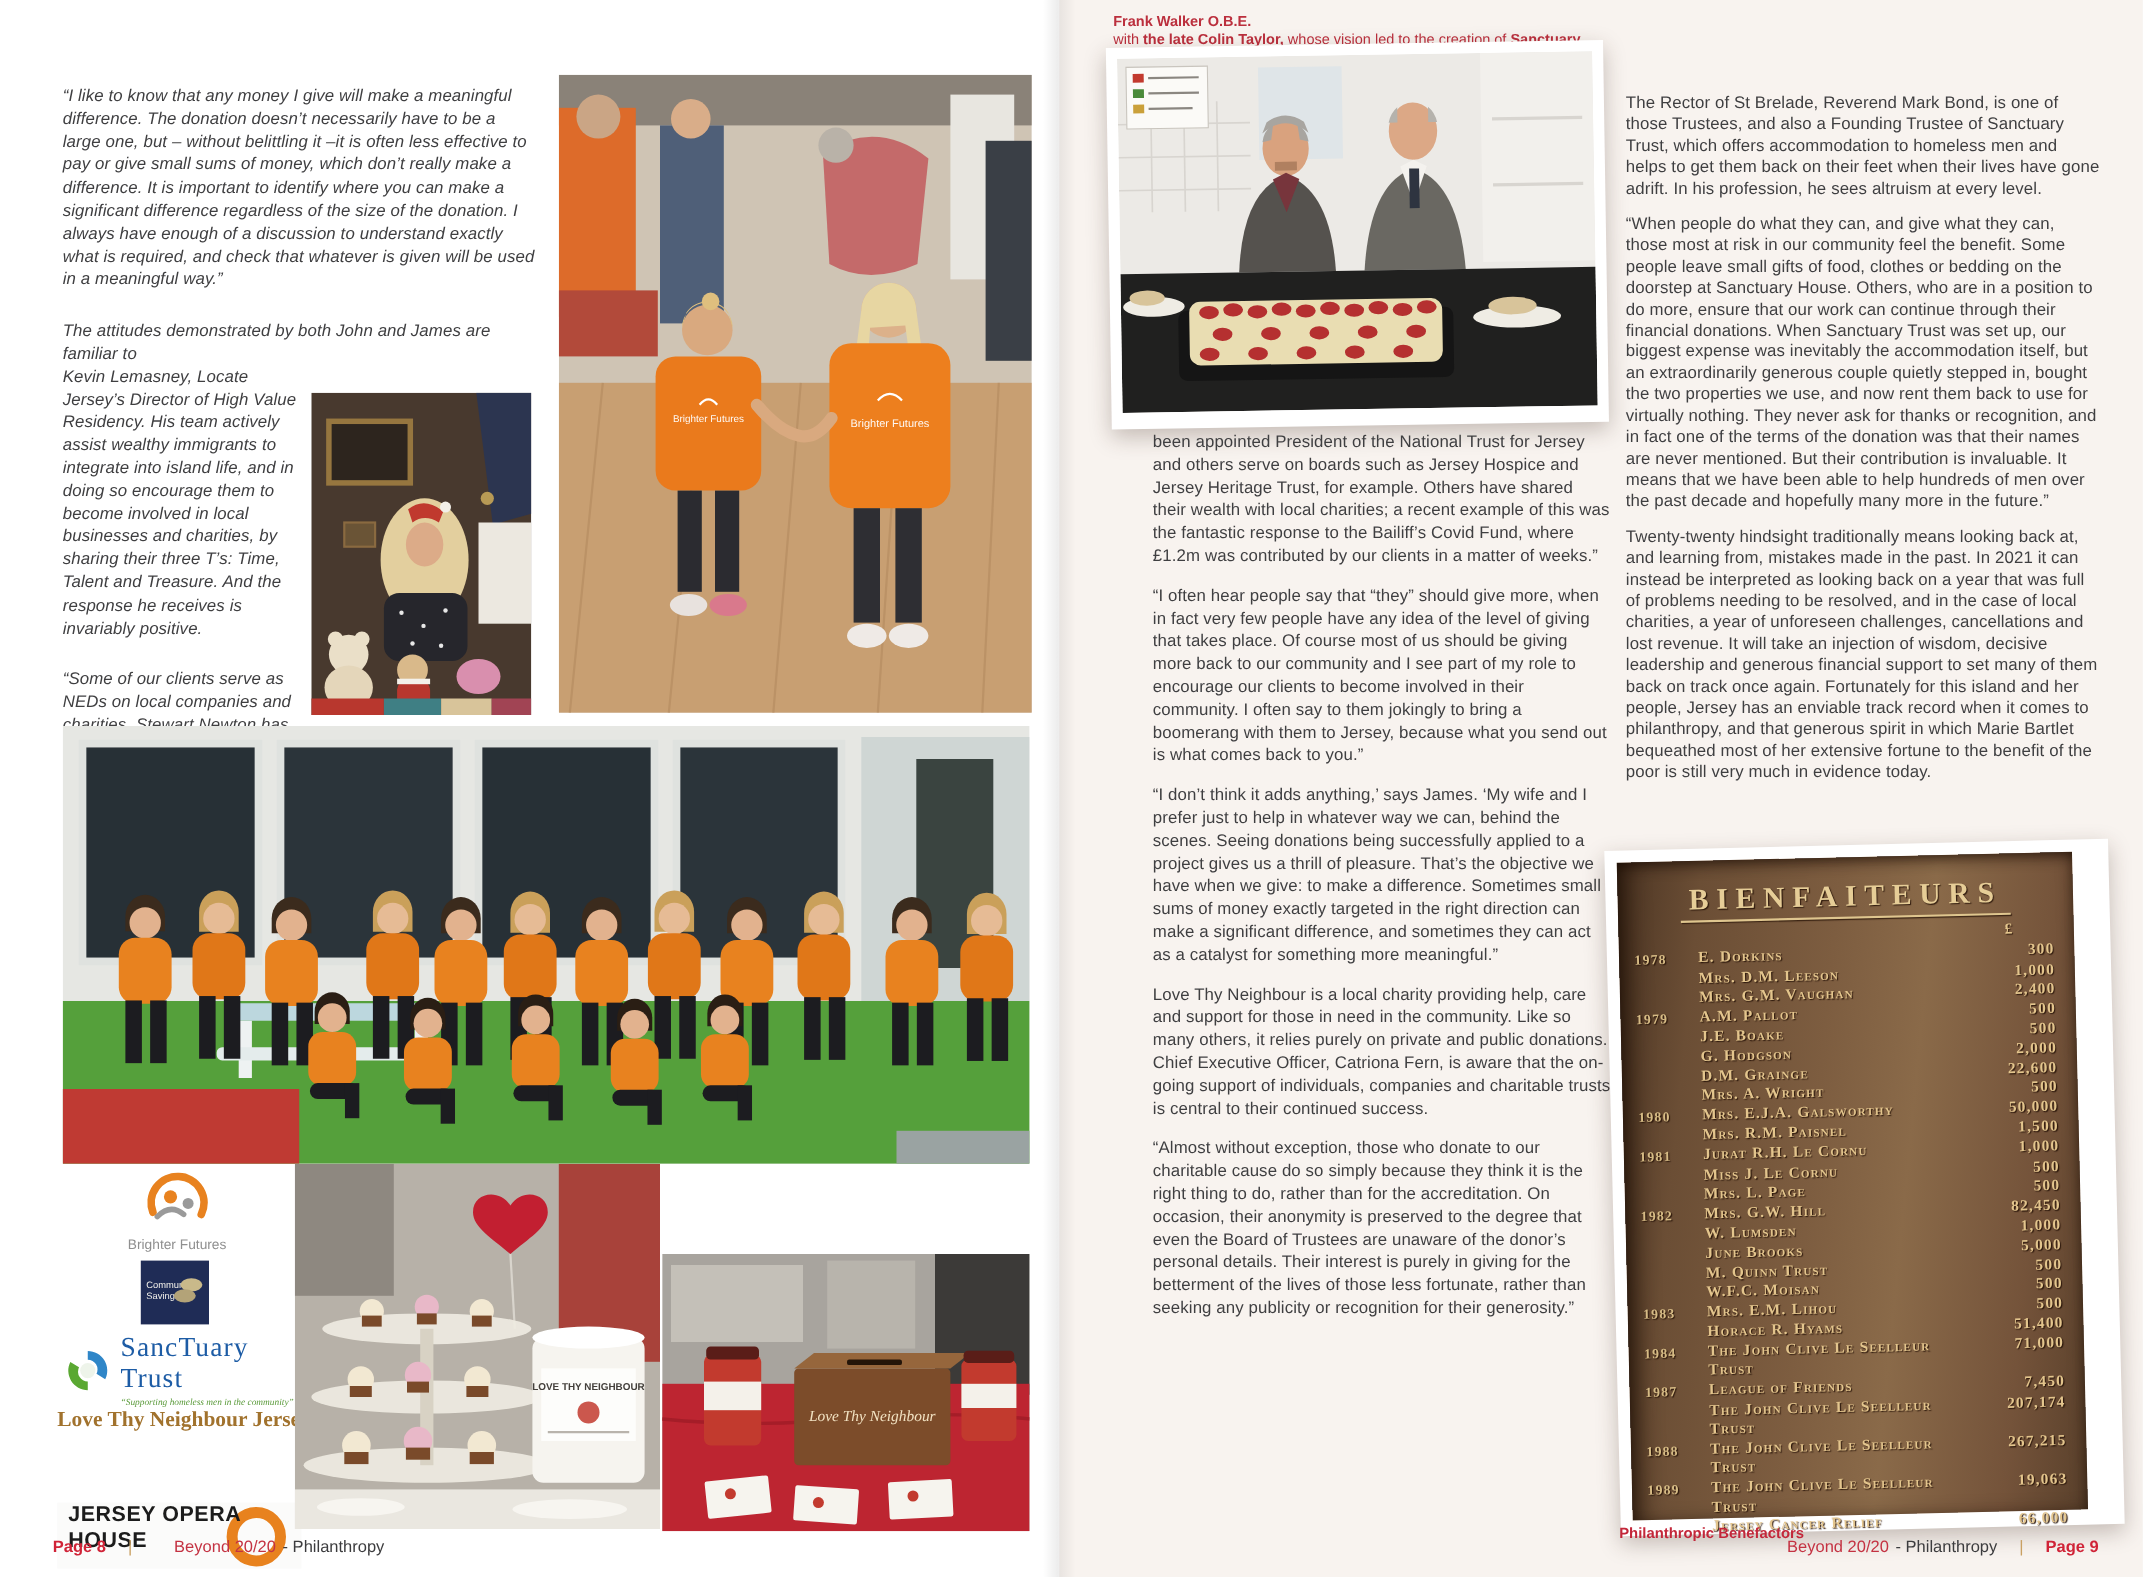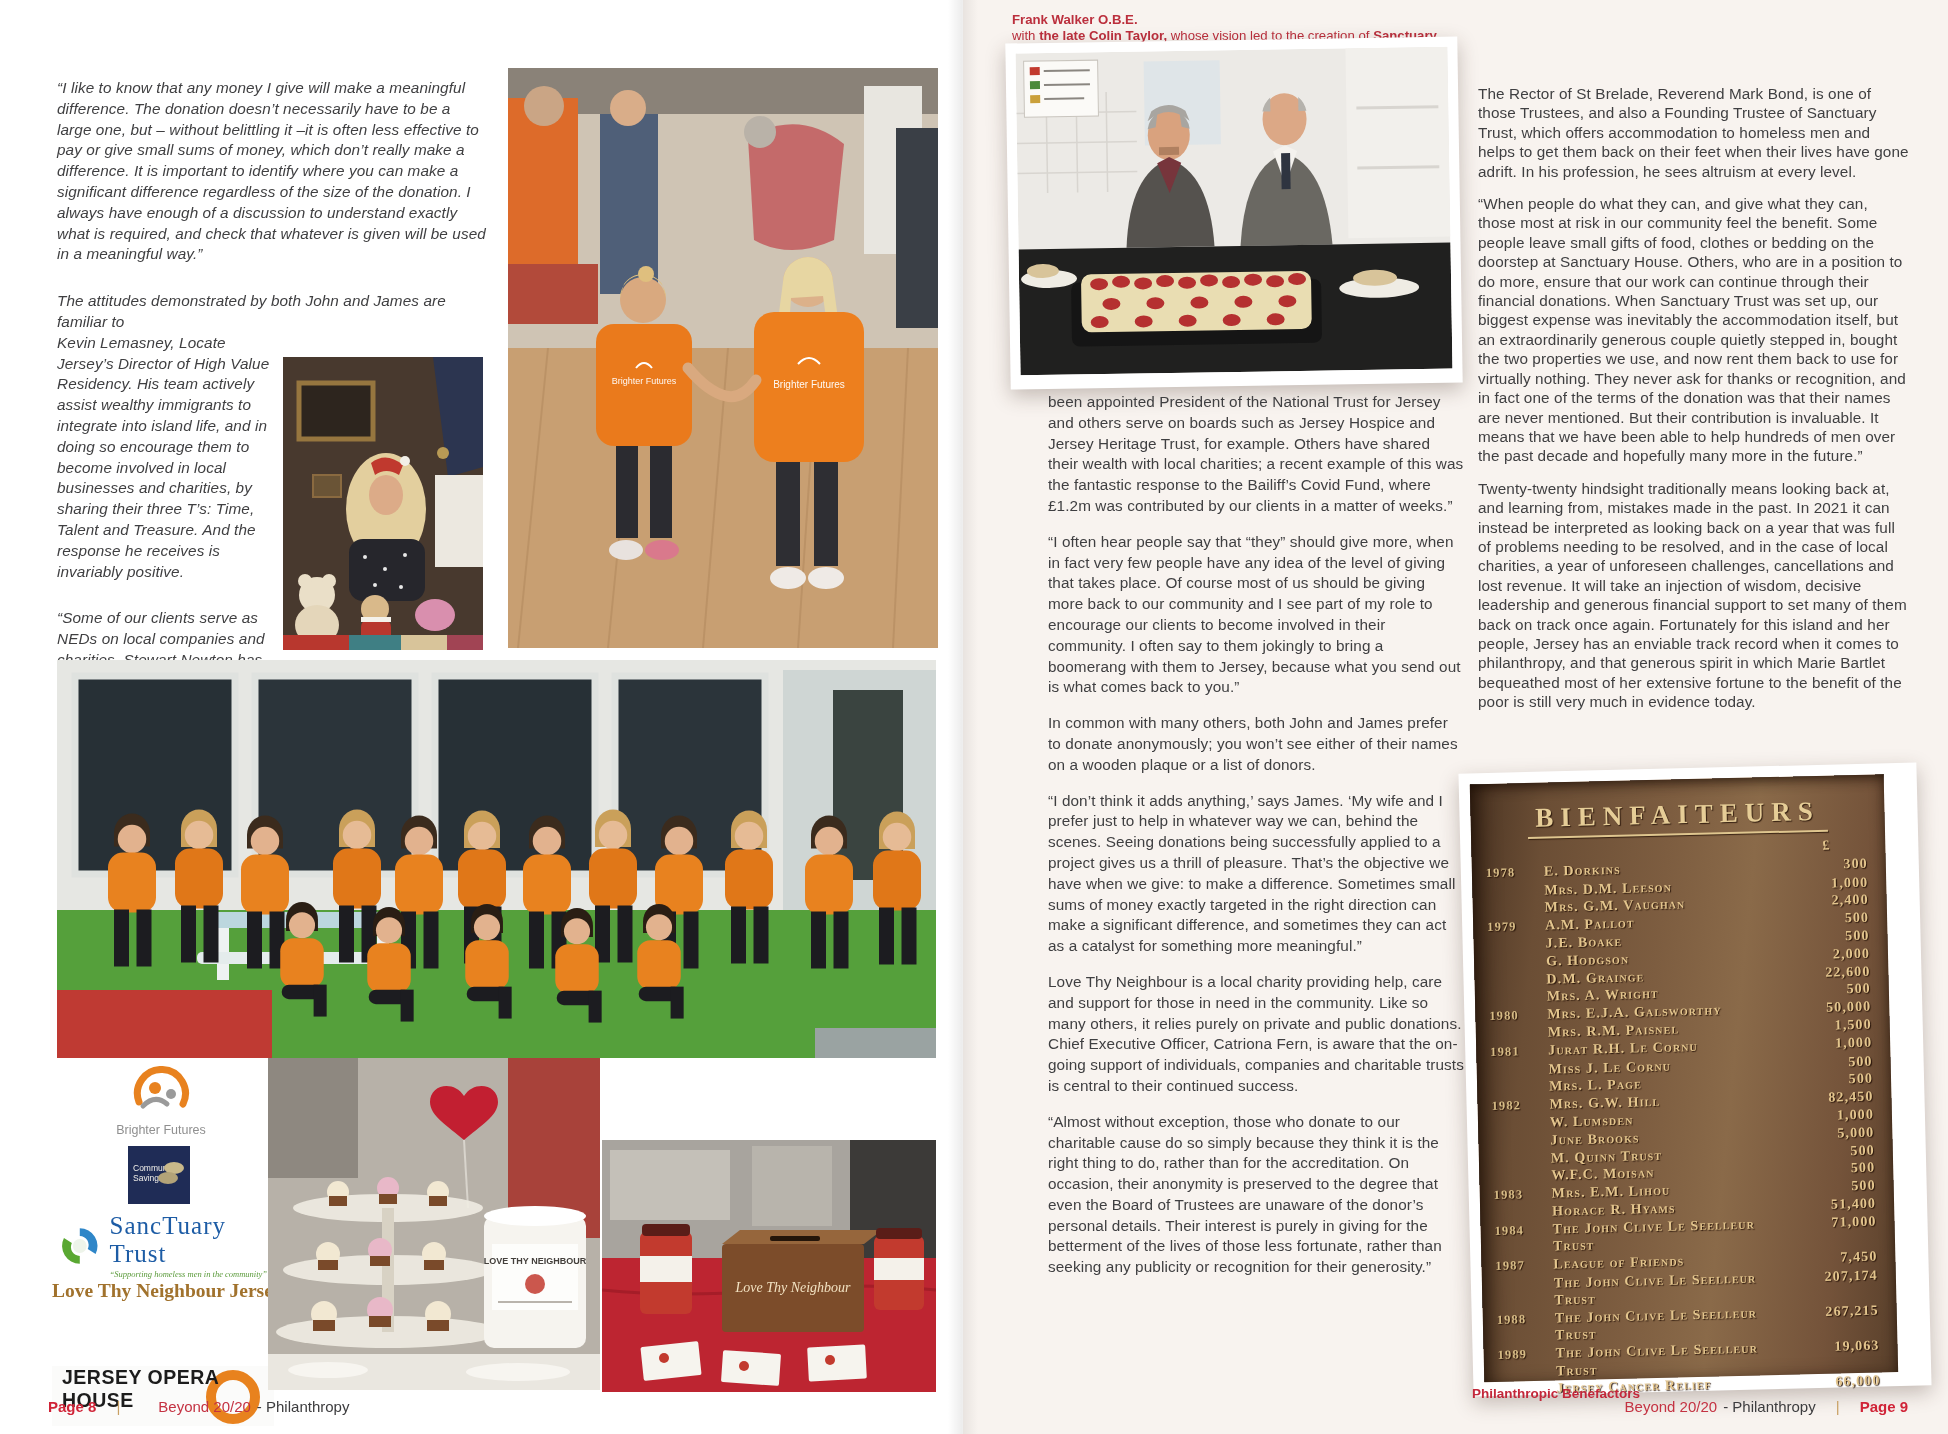--- a/index.html
+++ b/index.html
@@ -415,21 +415,20 @@
       <ellipse cx="30" cy="226" rx="28" ry="9" fill="#efece4"></ellipse>
       <ellipse cx="24" cy="218" rx="16" ry="7" fill="#d8c49a"></ellipse>
       <ellipse cx="360" cy="240" rx="40" ry="10" fill="#efece4"></ellipse>
       <ellipse cx="356" cy="230" rx="22" ry="8" fill="#d8c49a"></ellipse>
     </svg>
   </div>
 
   <div class="abs body-text" style="left:1048px;top:392px;width:416px;">
     <p>been appointed President of the National Trust for Jersey and others serve on boards such as Jersey Hospice and Jersey Heritage Trust, for example. Others have shared their wealth with local charities; a recent example of this was the fantastic response to the Bailiff’s Covid Fund, where £1.2m was contributed by our clients in a matter of weeks.”</p>
     <p>“I often hear people say that “they” should give more, when in fact very few people have any idea of the level of giving that takes place. Of course most of us should be giving more back to our community and I see part of my role to encourage our clients to become involved in their community. I often say to them jokingly to bring a boomerang with them to Jersey, because what you send out is what comes back to you.”</p>
-    <p>In common with many others, both John and James prefer to donate anonymously; you won’t see either of their names on a wooden plaque or a list of donors.</p>
     <p>“I don’t think it adds anything,’ says James. ‘My wife and I prefer just to help in whatever way we can, behind the scenes. Seeing donations being successfully applied to a project gives us a thrill of pleasure. That’s the objective we have when we give: to make a difference. Sometimes small sums of money exactly targeted in the right direction can make a significant difference, and sometimes they can act as a catalyst for something more meaningful.”</p>
     <p>Love Thy Neighbour is a local charity providing help, care and support for those in need in the community. Like so many others, it relies purely on private and public donations. Chief Executive Officer, Catriona Fern, is aware that the on-going support of individuals, companies and charitable trusts is central to their continued success.</p>
     <p>“Almost without exception, those who donate to our charitable cause do so simply because they think it is the right thing to do, rather than for the accreditation. On occasion, their anonymity is preserved to the degree that even the Board of Trustees are unaware of the donor’s personal details. Their interest is purely in giving for the betterment of the lives of those less fortunate, rather than seeking any publicity or recognition for their generosity.”</p>
   </div>
 
   <div class="abs body-text" style="left:1478px;top:84px;width:432px;line-height:19.4px;">
     <p style="margin-bottom:13px;">The Rector of St Brelade, Reverend Mark Bond, is one of those Trustees, and also a Founding Trustee of Sanctuary Trust, which offers accommodation to homeless men and helps to get them back on their feet when their lives have gone adrift. In his profession, he sees altruism at every level.</p>
     <p style="margin-bottom:13px;">“When people do what they can, and give what they can, those most at risk in our community feel the benefit. Some people leave small gifts of food, clothes or bedding on the doorstep at Sanctuary House. Others, who are in a position to do more, ensure that our work can continue through their financial donations. When Sanctuary Trust was set up, our biggest expense was inevitably the accommodation itself, but an extraordinarily generous couple quietly stepped in, bought the two properties we use, and now rent them back to use for virtually nothing. They never ask for thanks or recognition, and in fact one of the terms of the donation was that their names are never mentioned. But their contribution is invaluable. It means that we have been able to help hundreds of men over the past decade and hopefully many more in the future.”</p>
     <p>Twenty-twenty hindsight traditionally means looking back at, and learning from, mistakes made in the past. In 2021 it can instead be interpreted as looking back on a year that was full of problems needing to be resolved, and in the case of local charities, a year of unforeseen challenges, cancellations and lost revenue. It will take an injection of wisdom, decisive leadership and generous financial support to set many of them back on track once again. Fortunately for this island and her people, Jersey has an enviable track record when it comes to philanthropy, and that generous spirit in which Marie Bartlet bequeathed most of her extensive fortune to the benefit of the poor is still very much in evidence today.</p>
   </div>

